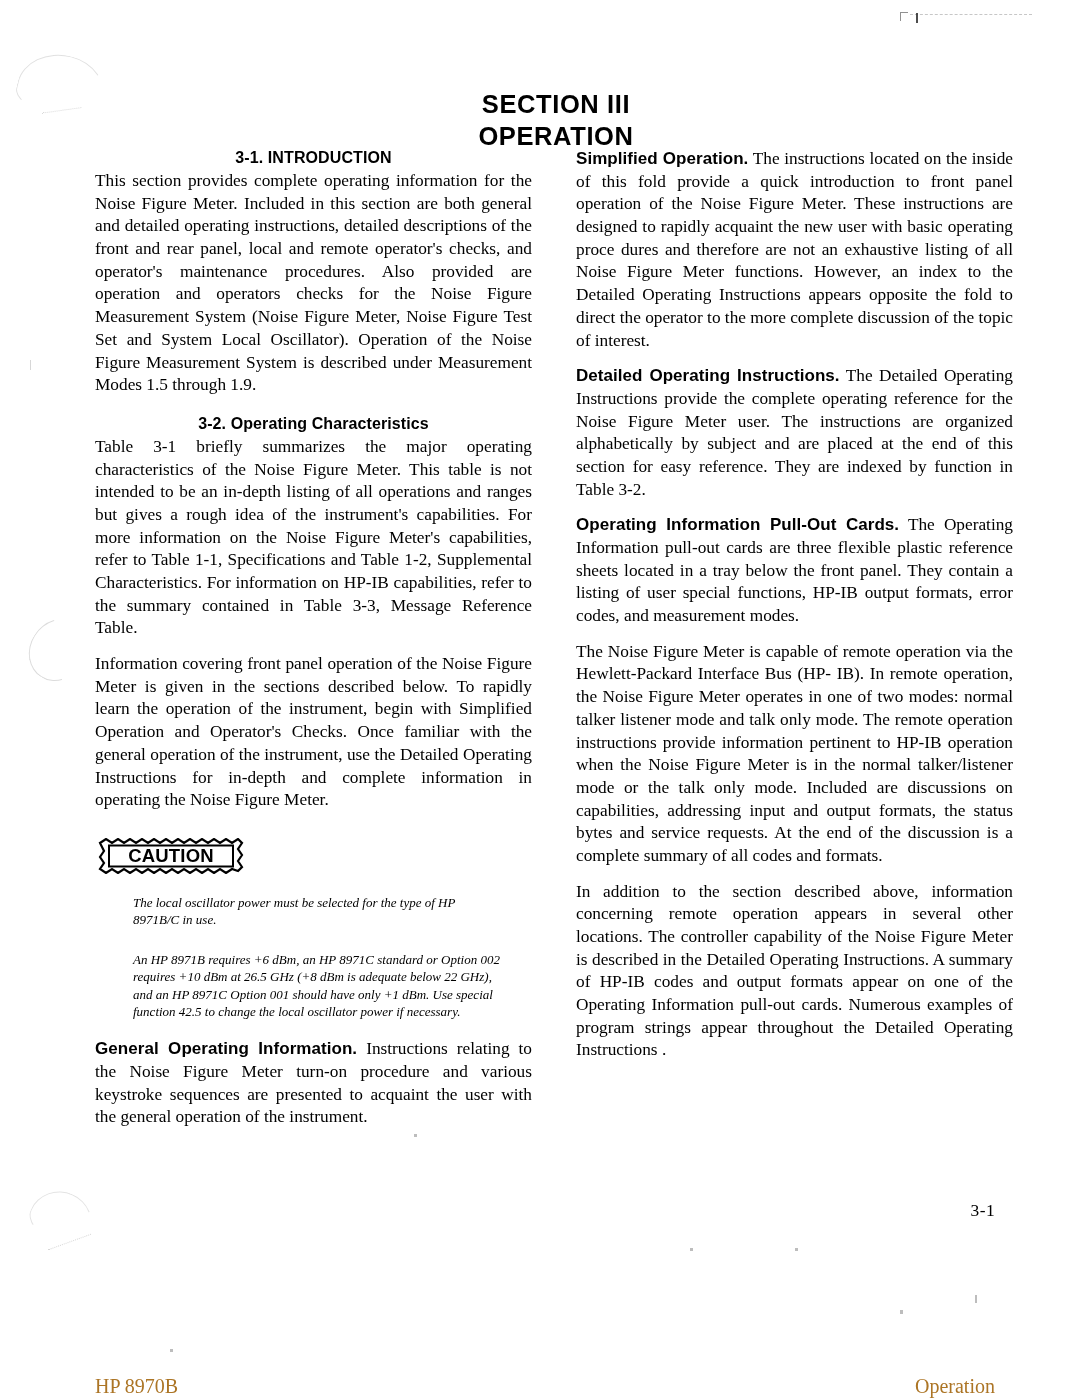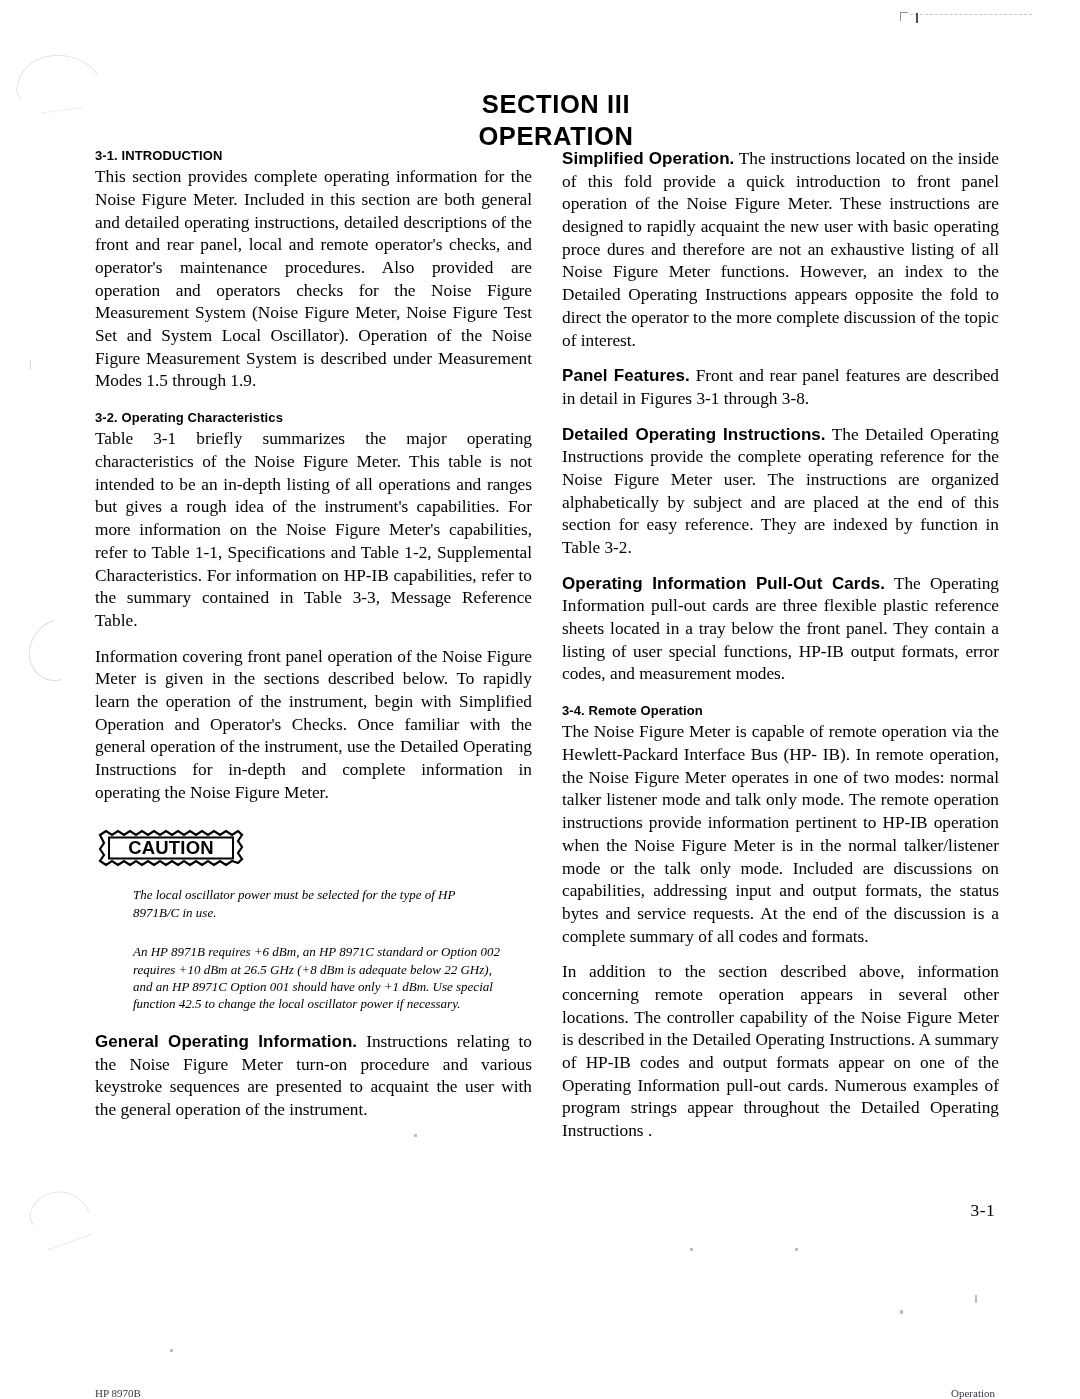--- a/index.html
+++ b/index.html
@@ -115,40 +115,40 @@
   }
   .masthead .ln { display: block; }
 
   
   .col {
     position: absolute;
     top: 148px;
     width: 437px;
   }
   .col-left  { left: 95px; }
-  .col-right { left: 562px; }
+  .col-right { left: 576px; }
 
   p {
     margin: 0 0 0px 0;
     font-size: 17.3px;
     line-height: 1.312;
     text-align: justify;
     text-justify: inter-word;
     hyphens: none;
   }
   p + p { margin-top: 13px; }
 
   .sec-head {
     font-family: "Liberation Sans", "DejaVu Sans", sans-serif;
     font-weight: bold;
-    font-size: 13px;
+    font-size: 16px;
     line-height: 1.25;
     letter-spacing: 0.1px;
     margin: 0 0 2px 0;
-    text-align: left;
+    text-align: center;
   }
   .sec-head.spaced { margin-top: 17px; }
 
   .run-in {
     font-family: "Liberation Sans", "DejaVu Sans", sans-serif;
     font-weight: bold;
     font-size: 17.0px;
     letter-spacing: 0.05px;
   }
 
@@ -189,23 +189,23 @@
   .footer {
     position: absolute;
     left: 0;
     top: 1375px;
     width: 1080px;
     height: 24px;
     overflow: hidden;
   }
   .footer .fl, .footer .fr {
     position: absolute;
-    top: 12px;
-    font-size: 11px;
-    color: #0f172a;
+    top: 0;
+    font-size: 20px;
+    color: #a16207;
     opacity: 0.88;
   }
   .footer .fl { left: 95px; }
   .footer .fr { right: 85px; }
 </style>
 </head>
 <body>
 
 <div class="page">
 
@@ -261,33 +261,29 @@
       <span class="run-in">General Operating Information.</span><span> Instructions relating to the Noise Figure Meter turn-on procedure and various keystroke sequences are presented to acquaint the user with the general operation of the instrument.</span>
     </p>
   </div>
 
   <div class="col col-right">
 
     <p>
       <span class="run-in">Simplified Operation.</span><span> The instructions located on the inside of this fold provide a quick introduction to front panel operation of the Noise Figure Meter. These instructions are designed to rapidly acquaint the new user with basic operating proce dures and therefore are not an exhaustive listing of all Noise Figure Meter functions. However, an index to the Detailed Operating Instructions appears opposite the fold to direct the operator to the more complete discussion of the topic of interest.</span>
     </p>
 
-    <p>
-      <span class="run-in">Panel Features.</span><span> Front and rear panel features are described in detail in Figures 3-1 through 3-8.</span>
-    </p>
 
     <p>
       <span class="run-in">Detailed Operating Instructions.</span><span> The Detailed Operating Instructions provide the complete operating reference for the Noise Figure Meter user. The instructions are organized alphabetically by subject and are placed at the end of this section for easy reference. They are indexed by function in Table 3-2.</span>
     </p>
 
     <p>
       <span class="run-in">Operating Information Pull-Out Cards.</span><span> The Operating Information pull-out cards are three flexible plastic reference sheets located in a tray below the front panel. They contain a listing of user special functions, HP-IB output formats, error codes, and measurement modes.</span>
     </p>
 
-    <h2 class="sec-head spaced">3-4. Remote Operation</h2>
     <p>The Noise Figure Meter is capable of remote operation via the Hewlett-Packard Interface Bus (HP- IB). In remote operation, the Noise Figure Meter operates in one of two modes: normal talker listener mode and talk only mode. The remote operation instructions provide information pertinent to HP-IB operation when the Noise Figure Meter is in the normal talker/listener mode or the talk only mode. Included are discussions on capabilities, addressing input and output formats, the status bytes and service requests. At the end of the discussion is a complete summary of all codes and formats.</p>
     <p>In addition to the section described above, information concerning remote operation appears in several other locations. The controller capability of the Noise Figure Meter is described in the Detailed Operating Instructions. A summary of HP-IB codes and output formats appear on one of the Operating Information pull-out cards. Numerous examples of program strings appear throughout the Detailed Operating Instructions .</p>
   </div>
 
   <div class="page-number">3-1</div>
 
   <div class="footer">
     <span class="fl">HP 8970B</span>
     <span class="fr">Operation</span>
   </div>

